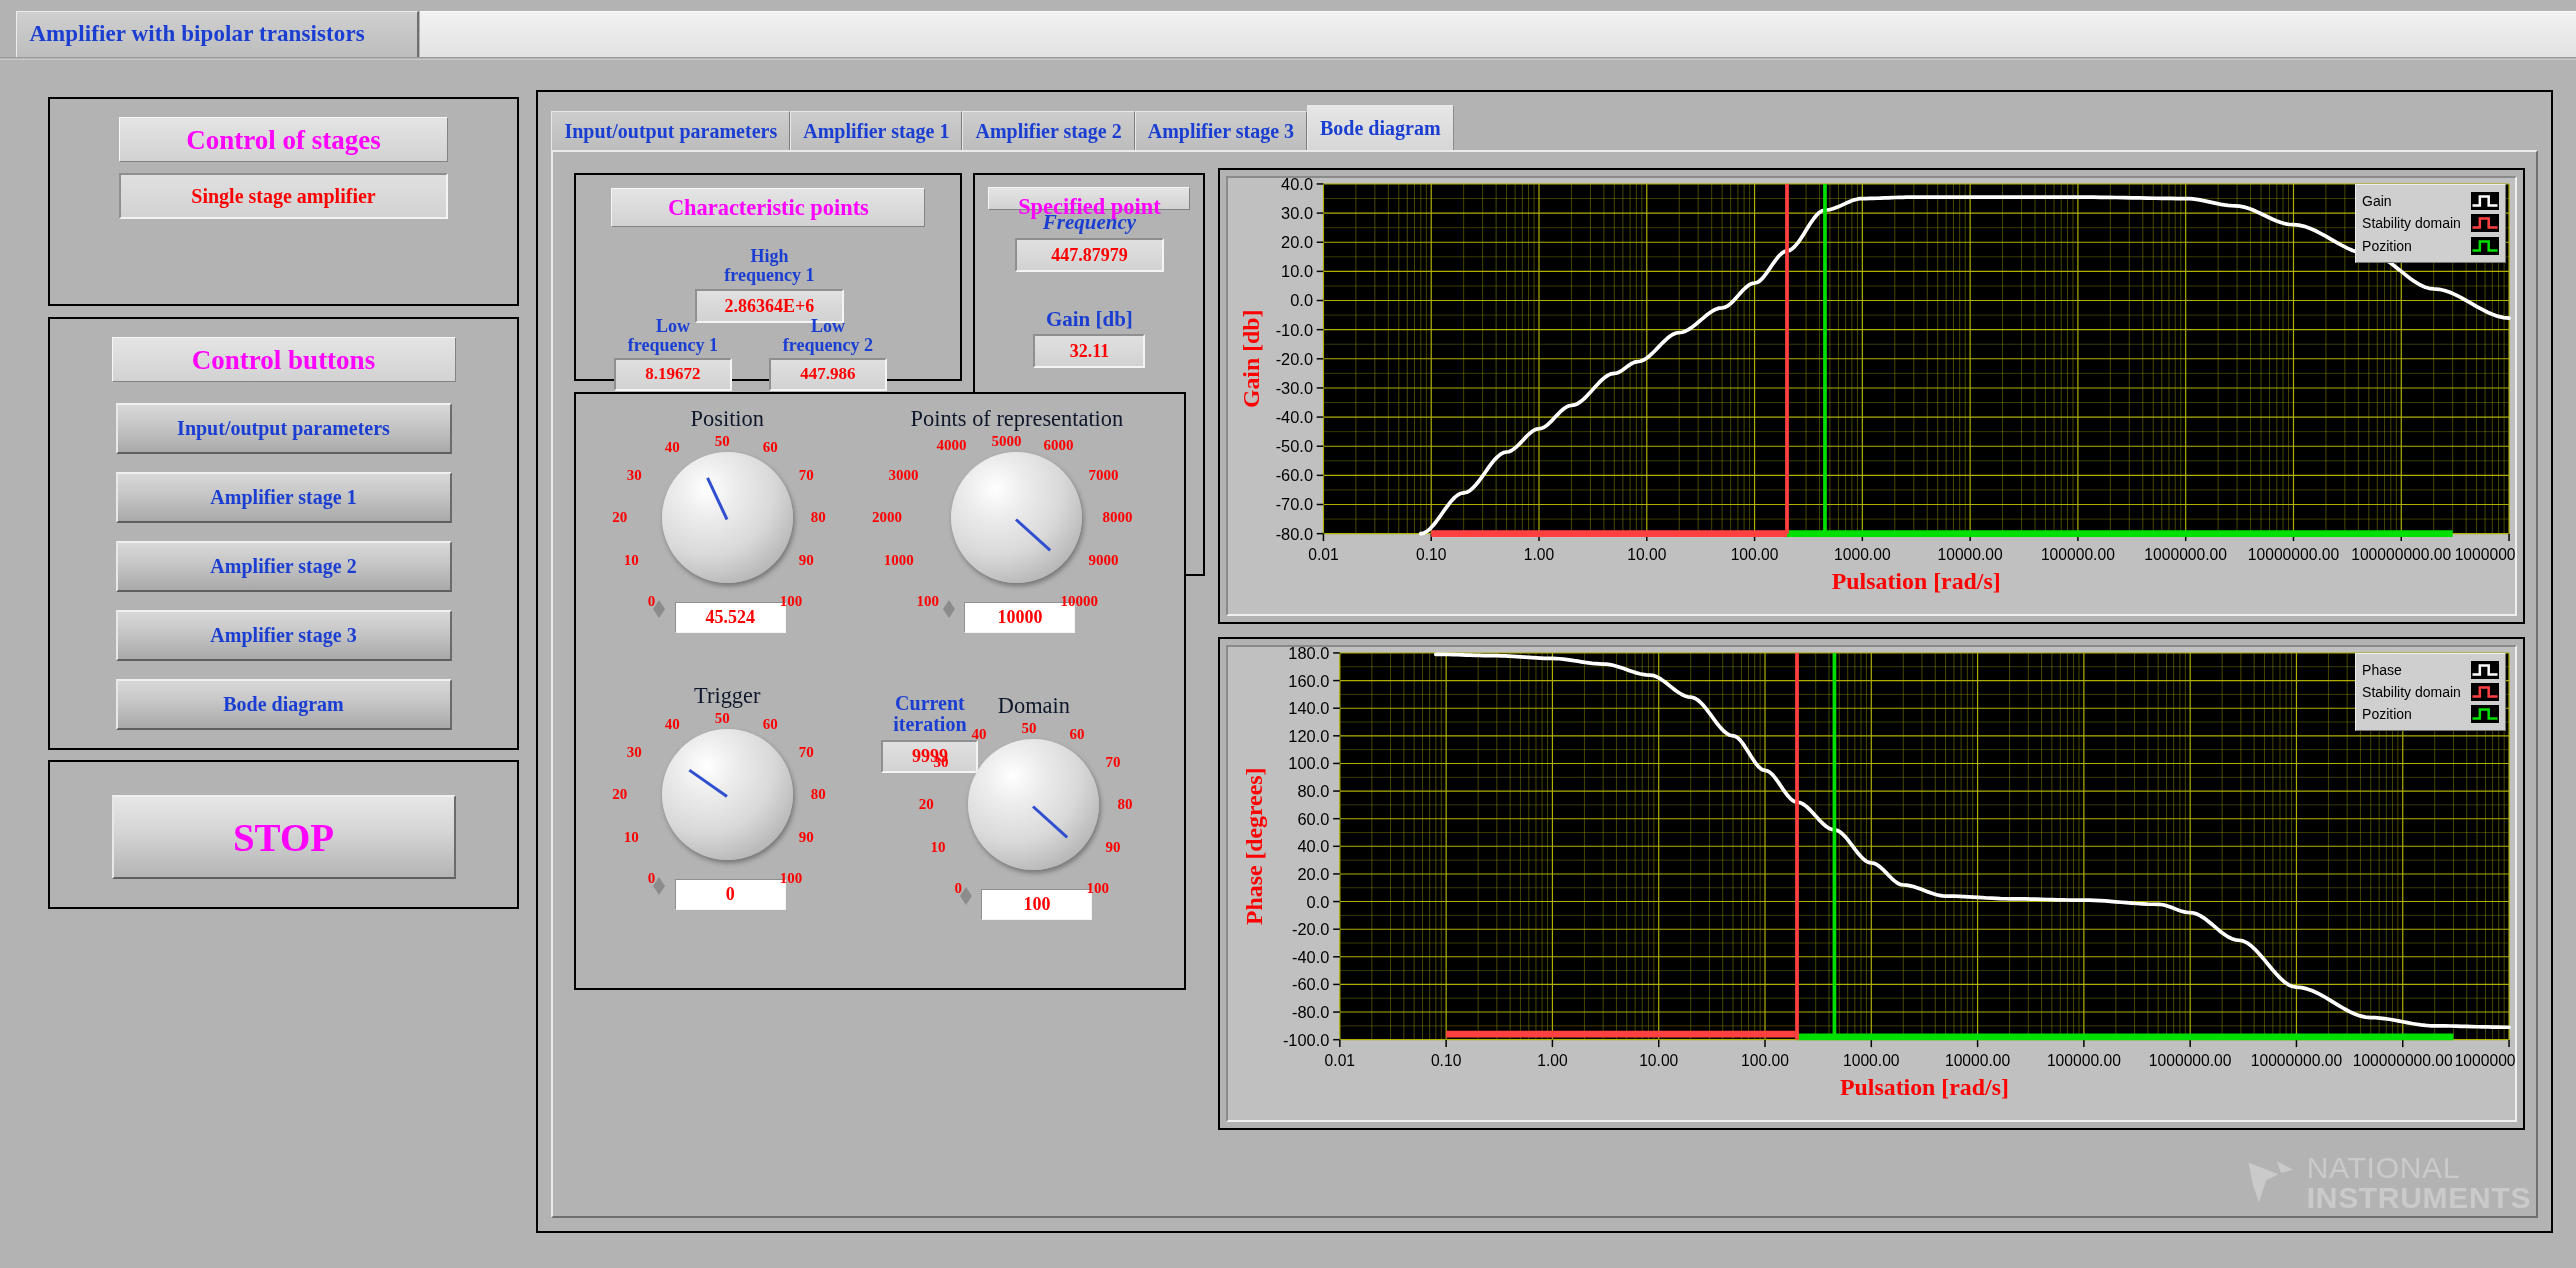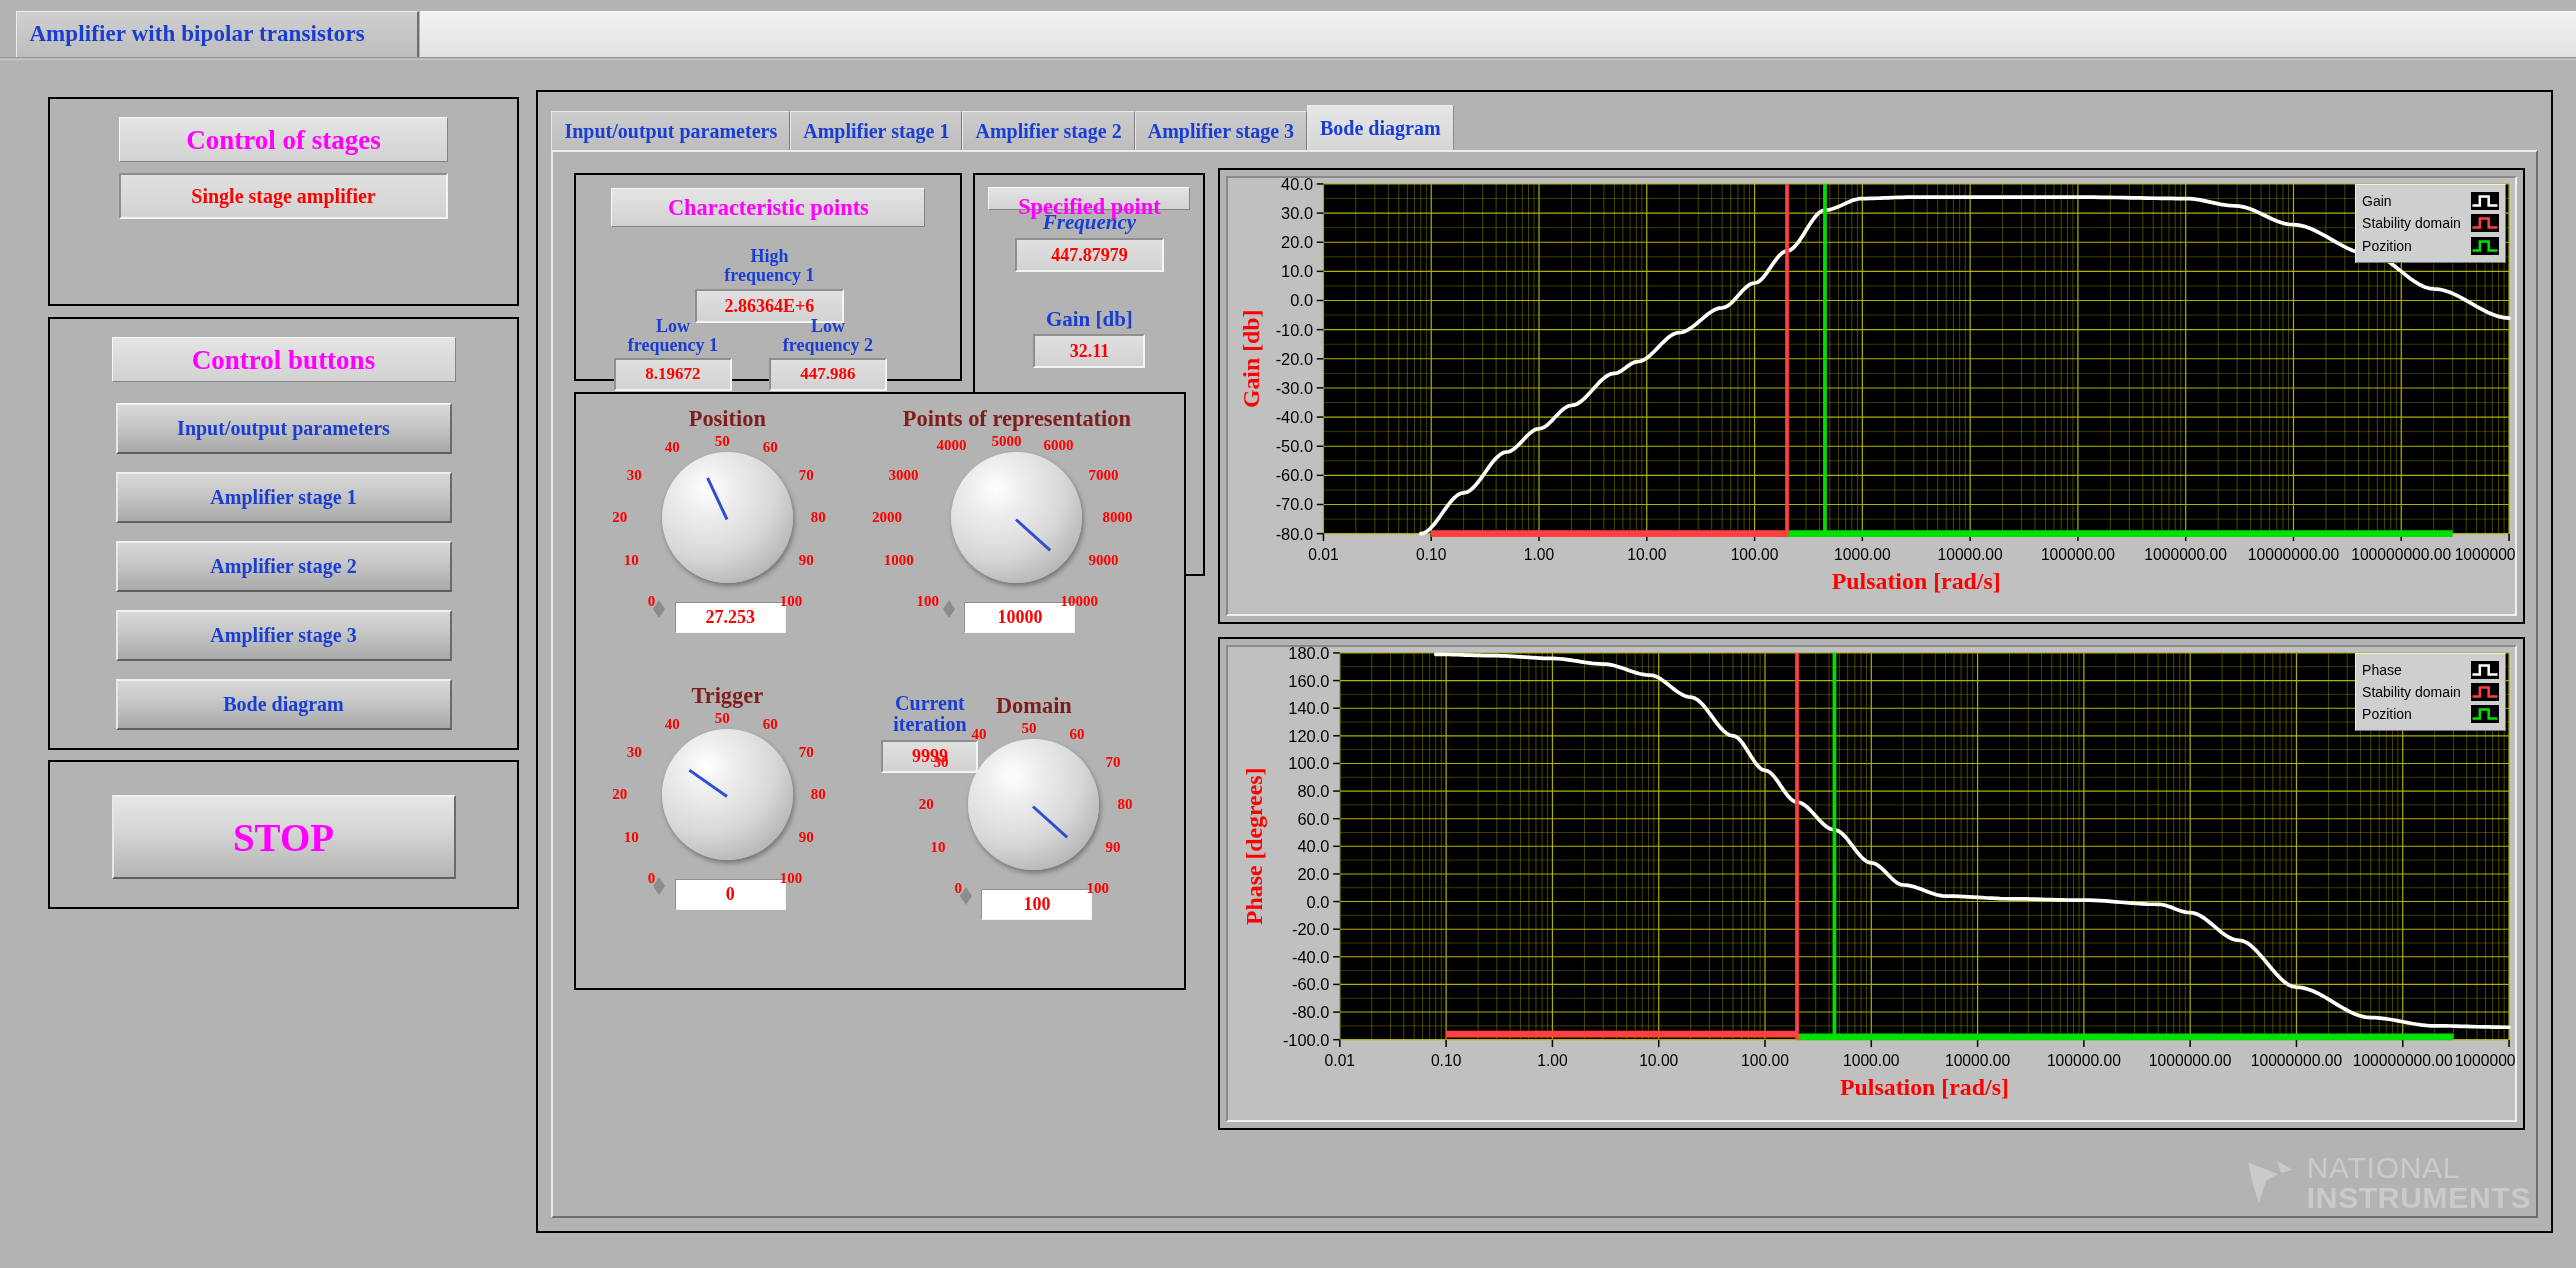--- a/index.html
+++ b/index.html
@@ -84,21 +84,21 @@
     position:absolute; left:13.4px; top:58px; right:13.4px; bottom:13.4px;
     background:#b3b3b3;
     border-top: 2.2px solid #eaeaea; border-left: 2.2px solid #eaeaea;
     border-right: 2.2px solid #6f6f6f; border-bottom: 2.2px solid #6f6f6f;
   }
 
   .inner-box { position:absolute; background:#b3b3b3; border:2.2px double #000; }
 
   
   .knob-wrap { position:absolute; }
-  .knob-title { color:#7f1d1d; font-weight:bold; text-align:center; font-size:22.4px; white-space:nowrap; }
+  .knob-title { color:#0f172a; font-weight:normal; text-align:center; font-size:22.4px; white-space:nowrap; }
   .knob-face {
     position:absolute; border-radius:50%;
     background: radial-gradient(circle at 34% 28%, #ffffff 0%, #ededed 22%, #d9d9d9 52%, #b8b8b8 78%, #9a9a9a 100%);
     box-shadow: 1.5px 3px 5.2px rgba(0,0,0,.35);
   }
   .knob-tick-label { position:absolute; color:#ff0000; font-weight:bold; font-size:15px; white-space:nowrap; }
   .knob-needle { position:absolute; background:#2f4fd0; transform-origin: 0 50%; height:3px; }
   .knob-digital {
     position:absolute; background:#ffffff;
     border-top:1.5px solid #8f8f8f; border-left:1.5px solid #8f8f8f;
@@ -222,21 +222,21 @@
       <div class="blue-label" style="font-size:21px;margin-top:36px;">Phase [degrees]</div>
       <div class="red-value" style="width:112px;height:34px;line-height:30px;font-size:18px;margin:4.5px auto 0 auto;">52.25</div>
     </div>
 
     <div class="inner-box" style="left:21px; top:240px; width:612px; height:598px;">
 
       <div class="knob-wrap" style="left:16.4px;top:12px;width:269px;height:269px;">
         <div class="knob-title" style="position:absolute;left:0;top:0;width:269px;">Position</div>
         <div class="knob-face" style="left:69px; top:46px; width:131px; height:131px;"></div>
         <div class="knob-needle" style="left:134px; top:112px; width:46px; transform: rotate(245deg);"></div>
-        <div class="knob-digital" style="left:82px; top:196px; width:111px; height:31px; line-height:28px;">27.253</div>
+        <div class="knob-digital" style="left:82px; top:196px; width:111px; height:31px; line-height:28px;">45.524</div>
         <div class="knob-spinner" style="left:58px;top:193px;">
           <div class="sp-up"></div>
           <div class="sp-dn"></div>
         </div>
         <div class="knob-tick-label" style="left:55px; top:187px;">0</div>
         <div class="knob-tick-label" style="left:31px; top:146px;">10</div>
         <div class="knob-tick-label" style="left:19.4px; top:103px;">20</div>
         <div class="knob-tick-label" style="left:34px; top:61px;">30</div>
         <div class="knob-tick-label" style="left:72px; top:33px;">40</div>
         <div class="knob-tick-label" style="left:122px; top:27px;">50</div>

